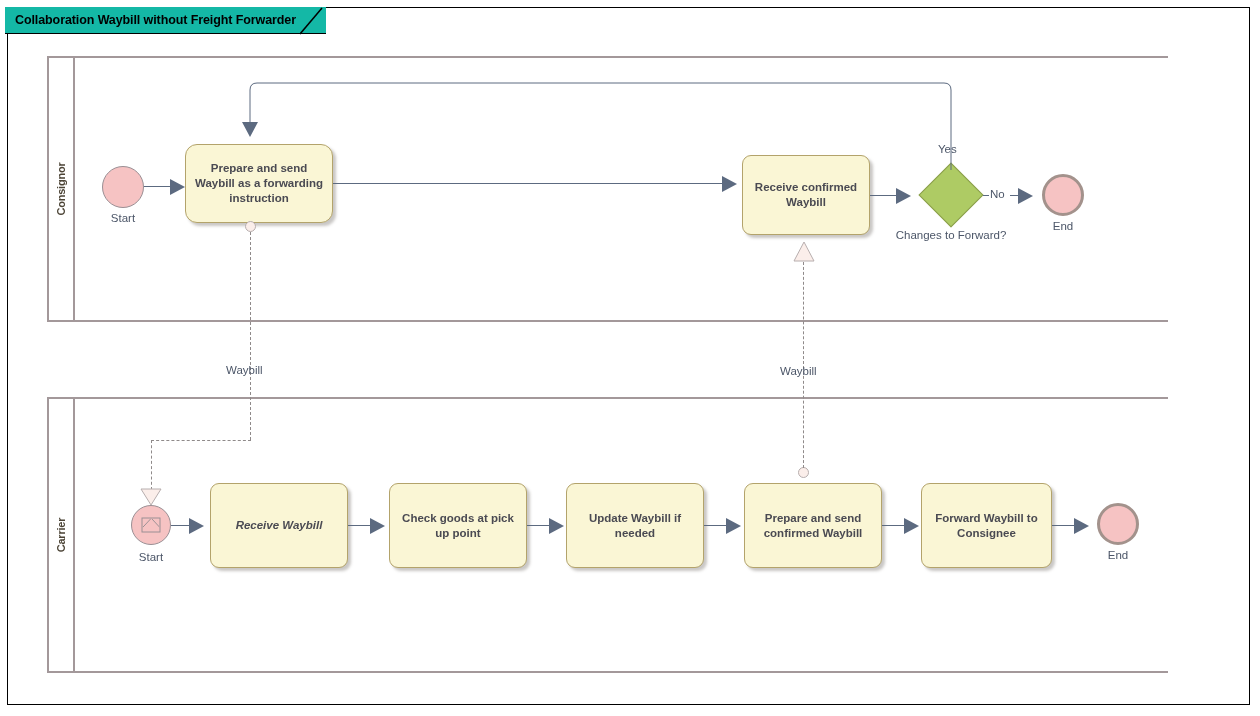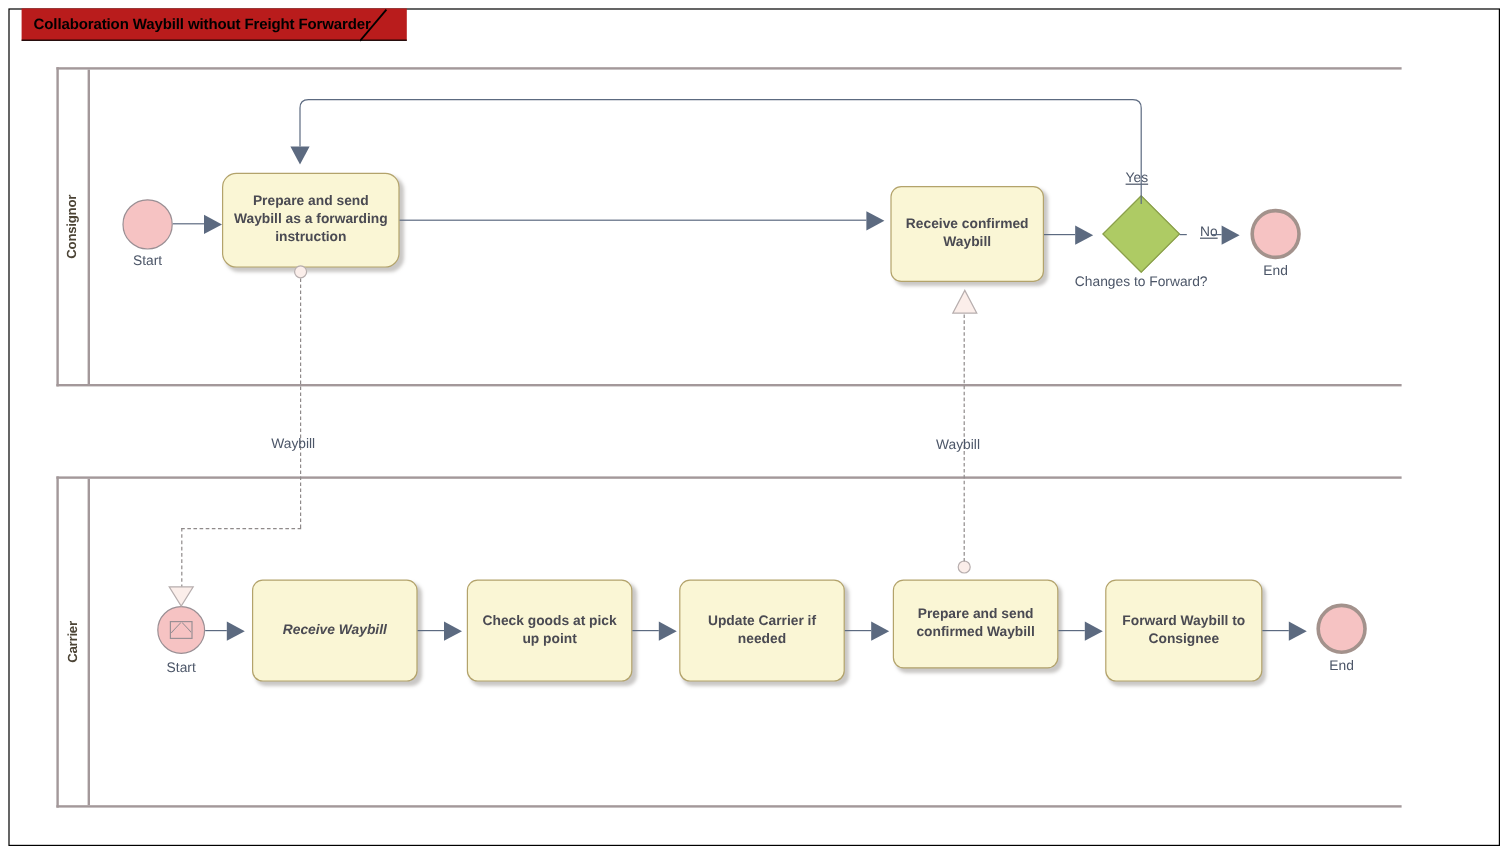--- a/index.html
+++ b/index.html
@@ -23,25 +23,25 @@
     position: absolute;
     left: 7px;
     top: 7px;
     width: 1243px;
     height: 698px;
     border: 1.5px solid #000000;
     box-sizing: border-box;
   }
   .title-tab {
     position: absolute;
-    left: 18px;
+    left: 5px;
     top: 7px;
     height: 27px;
     box-sizing: border-box;
-    background: #b91c1c;
+    background: #14b8a6;
     border-bottom: 1.5px solid #000000;
     padding: 0 30px 0 10px;
     display: flex;
     align-items: center;
   }
   .title-tab .tab-text {
     font-size: 12.5px;
     font-weight: bold;
     color: #000000;
     white-space: nowrap;
@@ -186,21 +186,20 @@
     width: 0; height: 0;
     border-left: 8px solid transparent;
     border-right: 8px solid transparent;
     border-top: 15px solid #5c6a80;
   }
   .flow-label {
     position: absolute;
     font-size: 11.5px;
     color: #4c5668;
     white-space: nowrap;
-    text-decoration: underline;
   }
 
   
   .loop-svg {
     position: absolute;
     left: 0; top: 0;
     width: 1260px; height: 716px;
     pointer-events: none;
   }
 
@@ -270,21 +269,21 @@
     <span class="task-label">Receive confirmed Waybill</span>
   </div>
 
   <div class="seg h" style="left:870px; top:195px; width:26px;"></div>
   <div class="arrow-r" style="left:896px; top:188px;"></div>
 
   <div class="gateway" style="left:928px; top:172px;"></div>
   <div class="gw-caption" style="left:891px; top:228px; width:120px; white-space:normal;">Changes to Forward?</div>
 
   <div class="seg h" style="left:983px; top:195px; width:6px;"></div>
-  <span class="flow-label" style="left:990px; top:188px;margin-left:10px;">No</span>
+  <span class="flow-label" style="left:990px; top:188px;">No</span>
   <div class="seg h" style="left:1010px; top:195px; width:8px;"></div>
   <div class="arrow-r" style="left:1018px; top:188px;"></div>
 
   <div class="event end" style="left:1042px; top:174px; width:42px; height:42px;"></div>
   <div class="evt-caption" style="left:1022px; top:220px; width:82px;">End</div>
 
   <span class="flow-label" style="left:938px; top:143px;">Yes</span>
 
   <svg class="loop-svg">
     <path d="M 951,170 L 951,90 Q 951,83 944,83 L 257,83 Q 250,83 250,90 L 250,122" fill="none" stroke="#5c6a80" stroke-width="1"></path>
@@ -313,27 +312,27 @@
   <div class="arrow-r" style="left:370px; top:518px;"></div>
 
   <div class="task" style="left:389px; top:483px; width:138px; height:85px;">
     <span class="task-label">Check goods at pick up point</span>
   </div>
 
   <div class="seg h" style="left:527px; top:525px; width:22px;"></div>
   <div class="arrow-r" style="left:549px; top:518px;"></div>
 
   <div class="task" style="left:566px; top:483px; width:138px; height:85px;">
-    <span class="task-label">Update Carrier if needed</span>
+    <span class="task-label">Update Waybill if needed</span>
   </div>
 
   <div class="seg h" style="left:704px; top:525px; width:22px;"></div>
   <div class="arrow-r" style="left:726px; top:518px;"></div>
 
-  <div class="task" style="left:744px; top:483px; width:138px; height:74px;">
+  <div class="task" style="left:744px; top:483px; width:138px; height:85px;">
     <span class="task-label">Prepare and send confirmed Waybill</span>
   </div>
 
   <div class="seg h" style="left:882px; top:525px; width:22px;"></div>
   <div class="arrow-r" style="left:904px; top:518px;"></div>
 
   <div class="task" style="left:921px; top:483px; width:131px; height:85px;">
     <span class="task-label">Forward Waybill to Consignee</span>
   </div>
 

